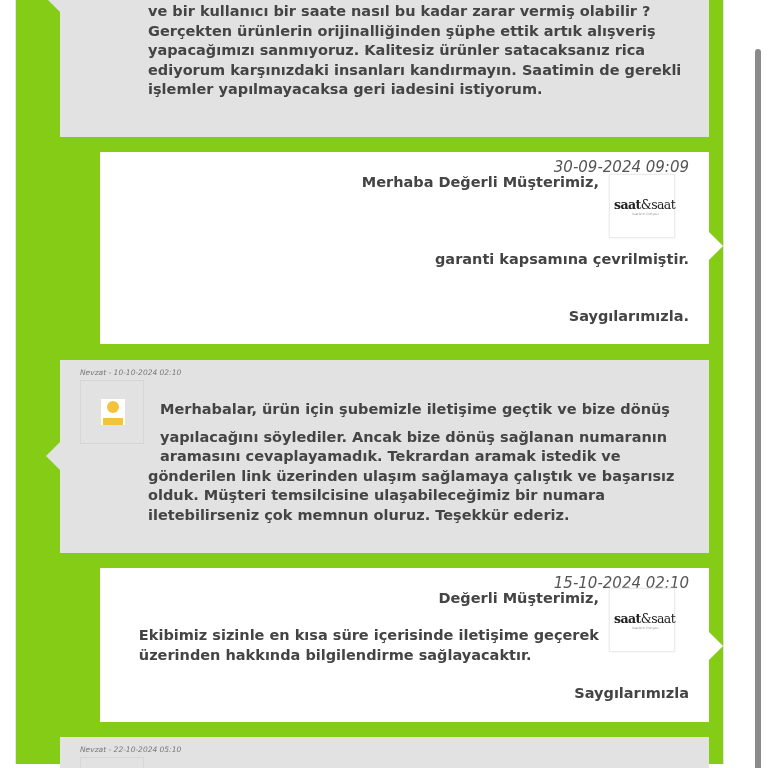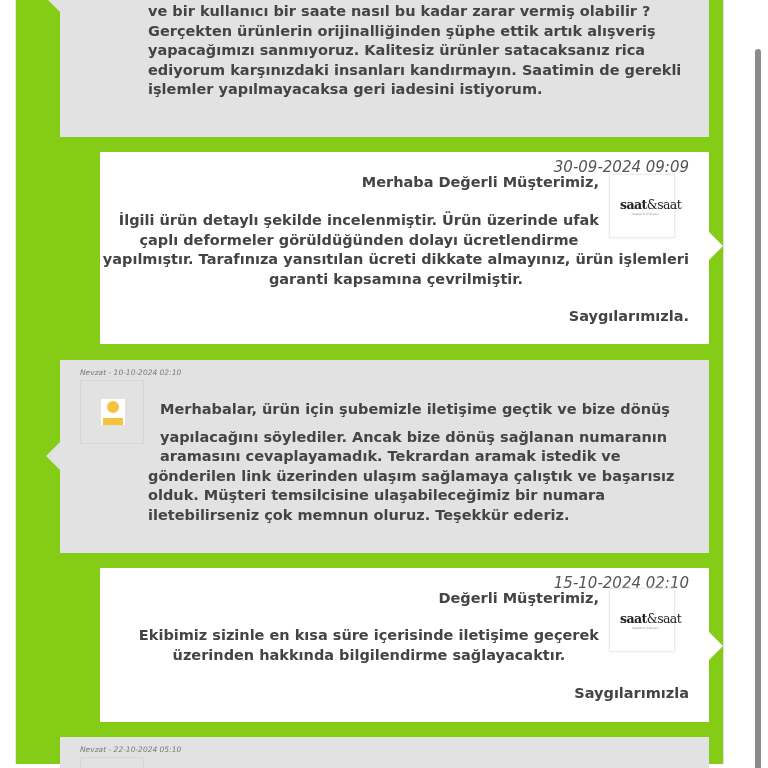--- a/index.html
+++ b/index.html
@@ -31,31 +31,31 @@
   }
   .store::after {
     content:""; position:absolute; right:-14px; width:0; height:0;
     border-top:14px solid transparent; border-bottom:14px solid transparent;
     border-left:14px solid #ffffff;
   }
   .msg-text {
     font-size:14.5px; font-weight:bold; line-height:19.6px; color:#444;
   }
   .cust .msg-text { position:absolute; left:88px; width:500px; text-align:left; }
-  .store .msg-text { position:absolute; right:20px; text-align:center; }
+  .store .msg-text { position:absolute; right:20px; text-align:left; }
   .store .date {
     position:absolute; right:20px; top:6px;
     font-size:15px; font-style:italic; color:#555; font-family:"DejaVu Sans", sans-serif;
   }
   .store .logo {
     position:absolute; right:34px; width:64px; height:62px;
     background:#fff; border:1px solid #ececec; box-shadow:0 0 2px #e8e8e8;
   }
   .logo .brand {
-    position:absolute; left:10px; top:22px; font-family:"DejaVu Serif", serif;
+    position:absolute; left:4px; top:22px; font-family:"DejaVu Serif", serif;
     font-size:12.5px; color:#222; letter-spacing:-0.6px; white-space:nowrap;
   }
   .logo .brand b { font-weight:bold; }
   .logo .sub {
     position:absolute; left:22px; top:37px; font-size:3px; color:#999; white-space:nowrap;
   }
   .cust .meta {
     position:absolute; left:20px; top:8px;
     font-size:7.5px; font-style:italic; color:#777;
   }
@@ -84,26 +84,21 @@
     </div>
   </div>
 
   <div class="bubble store" style="top:152px; height:192px;">
     <div class="date">30-09-2024 09:09</div>
     <div class="logo" style="top:22px;">
       <span class="brand"><b>saat</b><span>&amp;</span><span>saat</span></span>
       <span class="sub">Saatlerin Dünyası</span>
     </div>
     <div class="msg-text" style="top:21px; right:110px;">Merhaba Değerli Müşterimiz,</div>
-    <div class="msg-text" style="top:59px; right:110px;">
-      <div>İlgili ürün detaylı şekilde incelenmiştir. Ürün üzerinde ufak</div>
-      <div>çaplı deformeler görüldüğünden dolayı ücretlendirme</div>
-    </div>
     <div class="msg-text" style="top:98px; right:20px;">
-      <div>yapılmıştır. Tarafınıza yansıtılan ücreti dikkate almayınız, ürün işlemleri</div>
       <div>garanti kapsamına çevrilmiştir.</div>
     </div>
     <div class="msg-text" style="top:155px; right:20px;margin-left:10px;">Saygılarımızla.</div>
   </div>
 
   <div class="bubble cust" style="top:360px; height:193px;">
     <div class="meta">Nevzat - 10-10-2024 02:10</div>
     <div class="avatar-box">
       <svg width="24" height="26" style="position:absolute;left:20px;top:18px;" viewBox="0 0 24 26">
         <rect x="0" y="0" width="24" height="26" fill="#ffffff"></rect>

